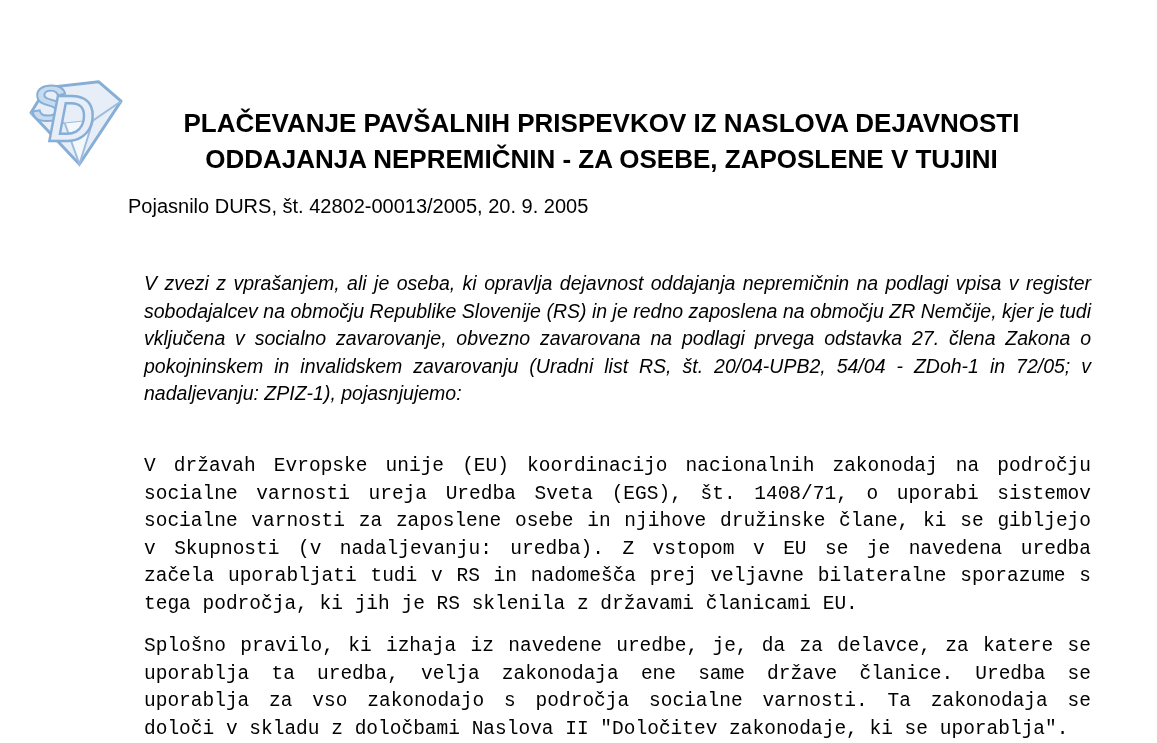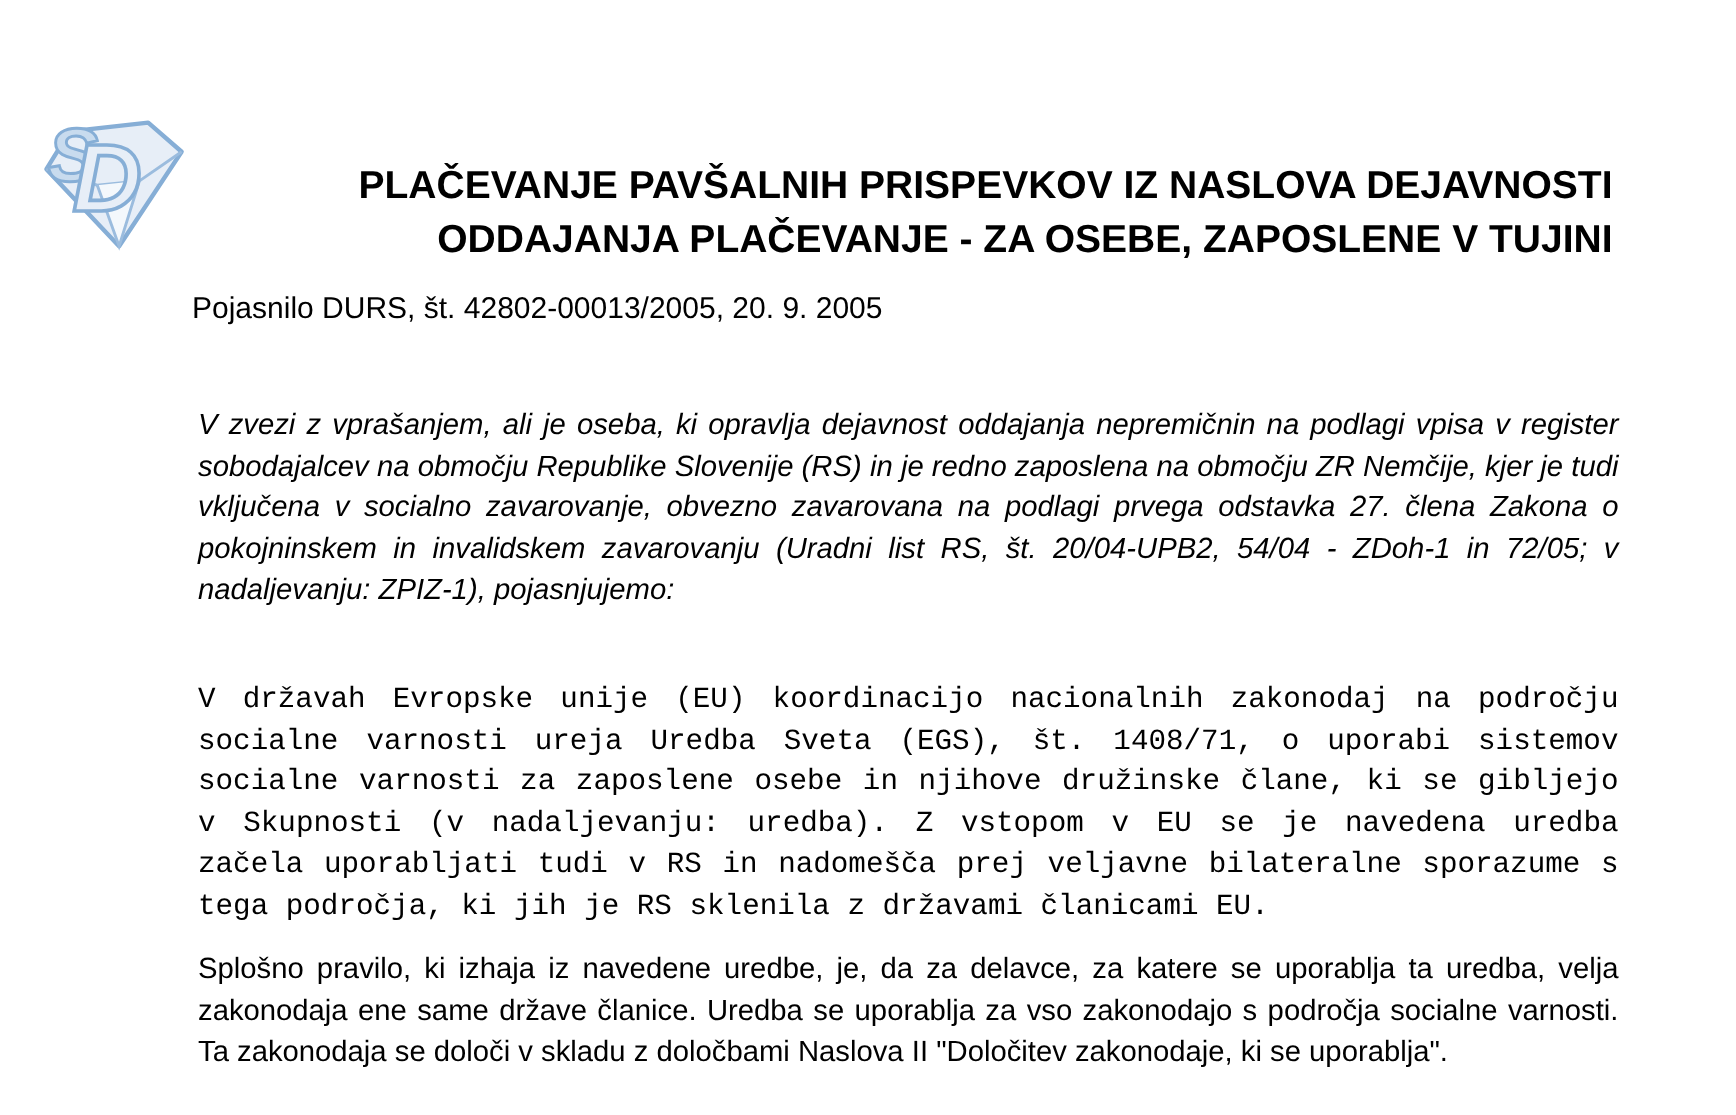--- a/index.html
+++ b/index.html
@@ -29,46 +29,46 @@
     top: 0;
     width: 947px;
     height: 743px;
   }
   .title {
     position: absolute;
     top: 105px;
     left: 0;
     width: 947px;
     margin: 0;
-    text-align: right;
+    text-align: center;
     font-size: 26px;
     line-height: 36px;
     font-weight: bold;
   }
   .title span { display: block; }
   .reference {
     position: absolute;
     top: 195px;
     left: 0;
     margin: 0;
     font-size: 20px;
     line-height: 23px;
   }
   .para {
     position: absolute;
-    left: 4px;
+    left: 16px;
     width: 947px;
     margin: 0;
     font-size: 19.5px;
     line-height: 27.5px;
     text-align: justify;
   }
   .para-intro { top: 270px; font-style: italic; }
   .para-eu    { top: 453px; font-family: Liberation Mono, monospace; }
-  .para-rule  { top: 633px; }
+  .para-rule  { top: 633px; font-family: Liberation Mono, monospace; }
 </style>
 </head>
 <body>
 
 <div class="page">
 
   <svg class="logo" viewBox="0 0 100 98" xmlns="http://www.w3.org/2000/svg">
 
     <polygon points="3,39 19,13 73,7 96,27 53,92" fill="#e7eef7" stroke="#86aed6" stroke-width="3" stroke-linejoin="round"></polygon>
 
@@ -77,21 +77,21 @@
     <polyline points="38,50 53,92 67,47" fill="#f4f8fc" stroke="#9bbcde" stroke-width="2"></polyline>
 
     <text x="4" y="47" font-size="52" font-weight="bold" font-style="italic" font-family="Liberation Sans, sans-serif" fill="#c8dbee" stroke="#86aed6" stroke-width="2">S</text>
     <text x="21" y="68" font-size="66" font-weight="bold" font-style="italic" font-family="Liberation Sans, sans-serif" fill="#e7eef7" stroke="#86aed6" stroke-width="2.5">D</text>
   </svg>
 
   <div class="content">
 
     <h1 class="title">
       <span>PLAČEVANJE PAVŠALNIH PRISPEVKOV IZ NASLOVA DEJAVNOSTI</span>
-      <span>ODDAJANJA PLAČEVANJE - ZA OSEBE, ZAPOSLENE V TUJINI</span>
+      <span>ODDAJANJA NEPREMIČNIN - ZA OSEBE, ZAPOSLENE V TUJINI</span>
     </h1>
 
     <p class="reference">Pojasnilo DURS, št. 42802-00013/2005, 20. 9. 2005</p>
 
     <p class="para para-intro">V zvezi z vprašanjem, ali je oseba, ki opravlja dejavnost oddajanja nepremičnin na podlagi vpisa v register sobodajalcev na območju Republike Slovenije (RS) in je redno zaposlena na območju ZR Nemčije, kjer je tudi vključena v socialno zavarovanje, obvezno zavarovana na podlagi prvega odstavka 27. člena Zakona o pokojninskem in invalidskem zavarovanju (Uradni list RS, št. 20/04-UPB2, 54/04 - ZDoh-1 in 72/05; v nadaljevanju: ZPIZ-1), pojasnjujemo:</p>
 
     <p class="para para-eu">V državah Evropske unije (EU) koordinacijo nacionalnih zakonodaj na področju socialne varnosti ureja Uredba Sveta (EGS), št. 1408/71, o uporabi sistemov socialne varnosti za zaposlene osebe in njihove družinske člane, ki se gibljejo v Skupnosti (v nadaljevanju: uredba). Z vstopom v EU se je navedena uredba začela uporabljati tudi v RS in nadomešča prej veljavne bilateralne sporazume s tega področja, ki jih je RS sklenila z državami članicami EU.</p>
 
     <p class="para para-rule">Splošno pravilo, ki izhaja iz navedene uredbe, je, da za delavce, za katere se uporablja ta uredba, velja zakonodaja ene same države članice. Uredba se uporablja za vso zakonodajo s področja socialne varnosti. Ta zakonodaja se določi v skladu z določbami Naslova II "Določitev zakonodaje, ki se uporablja".</p>
 

